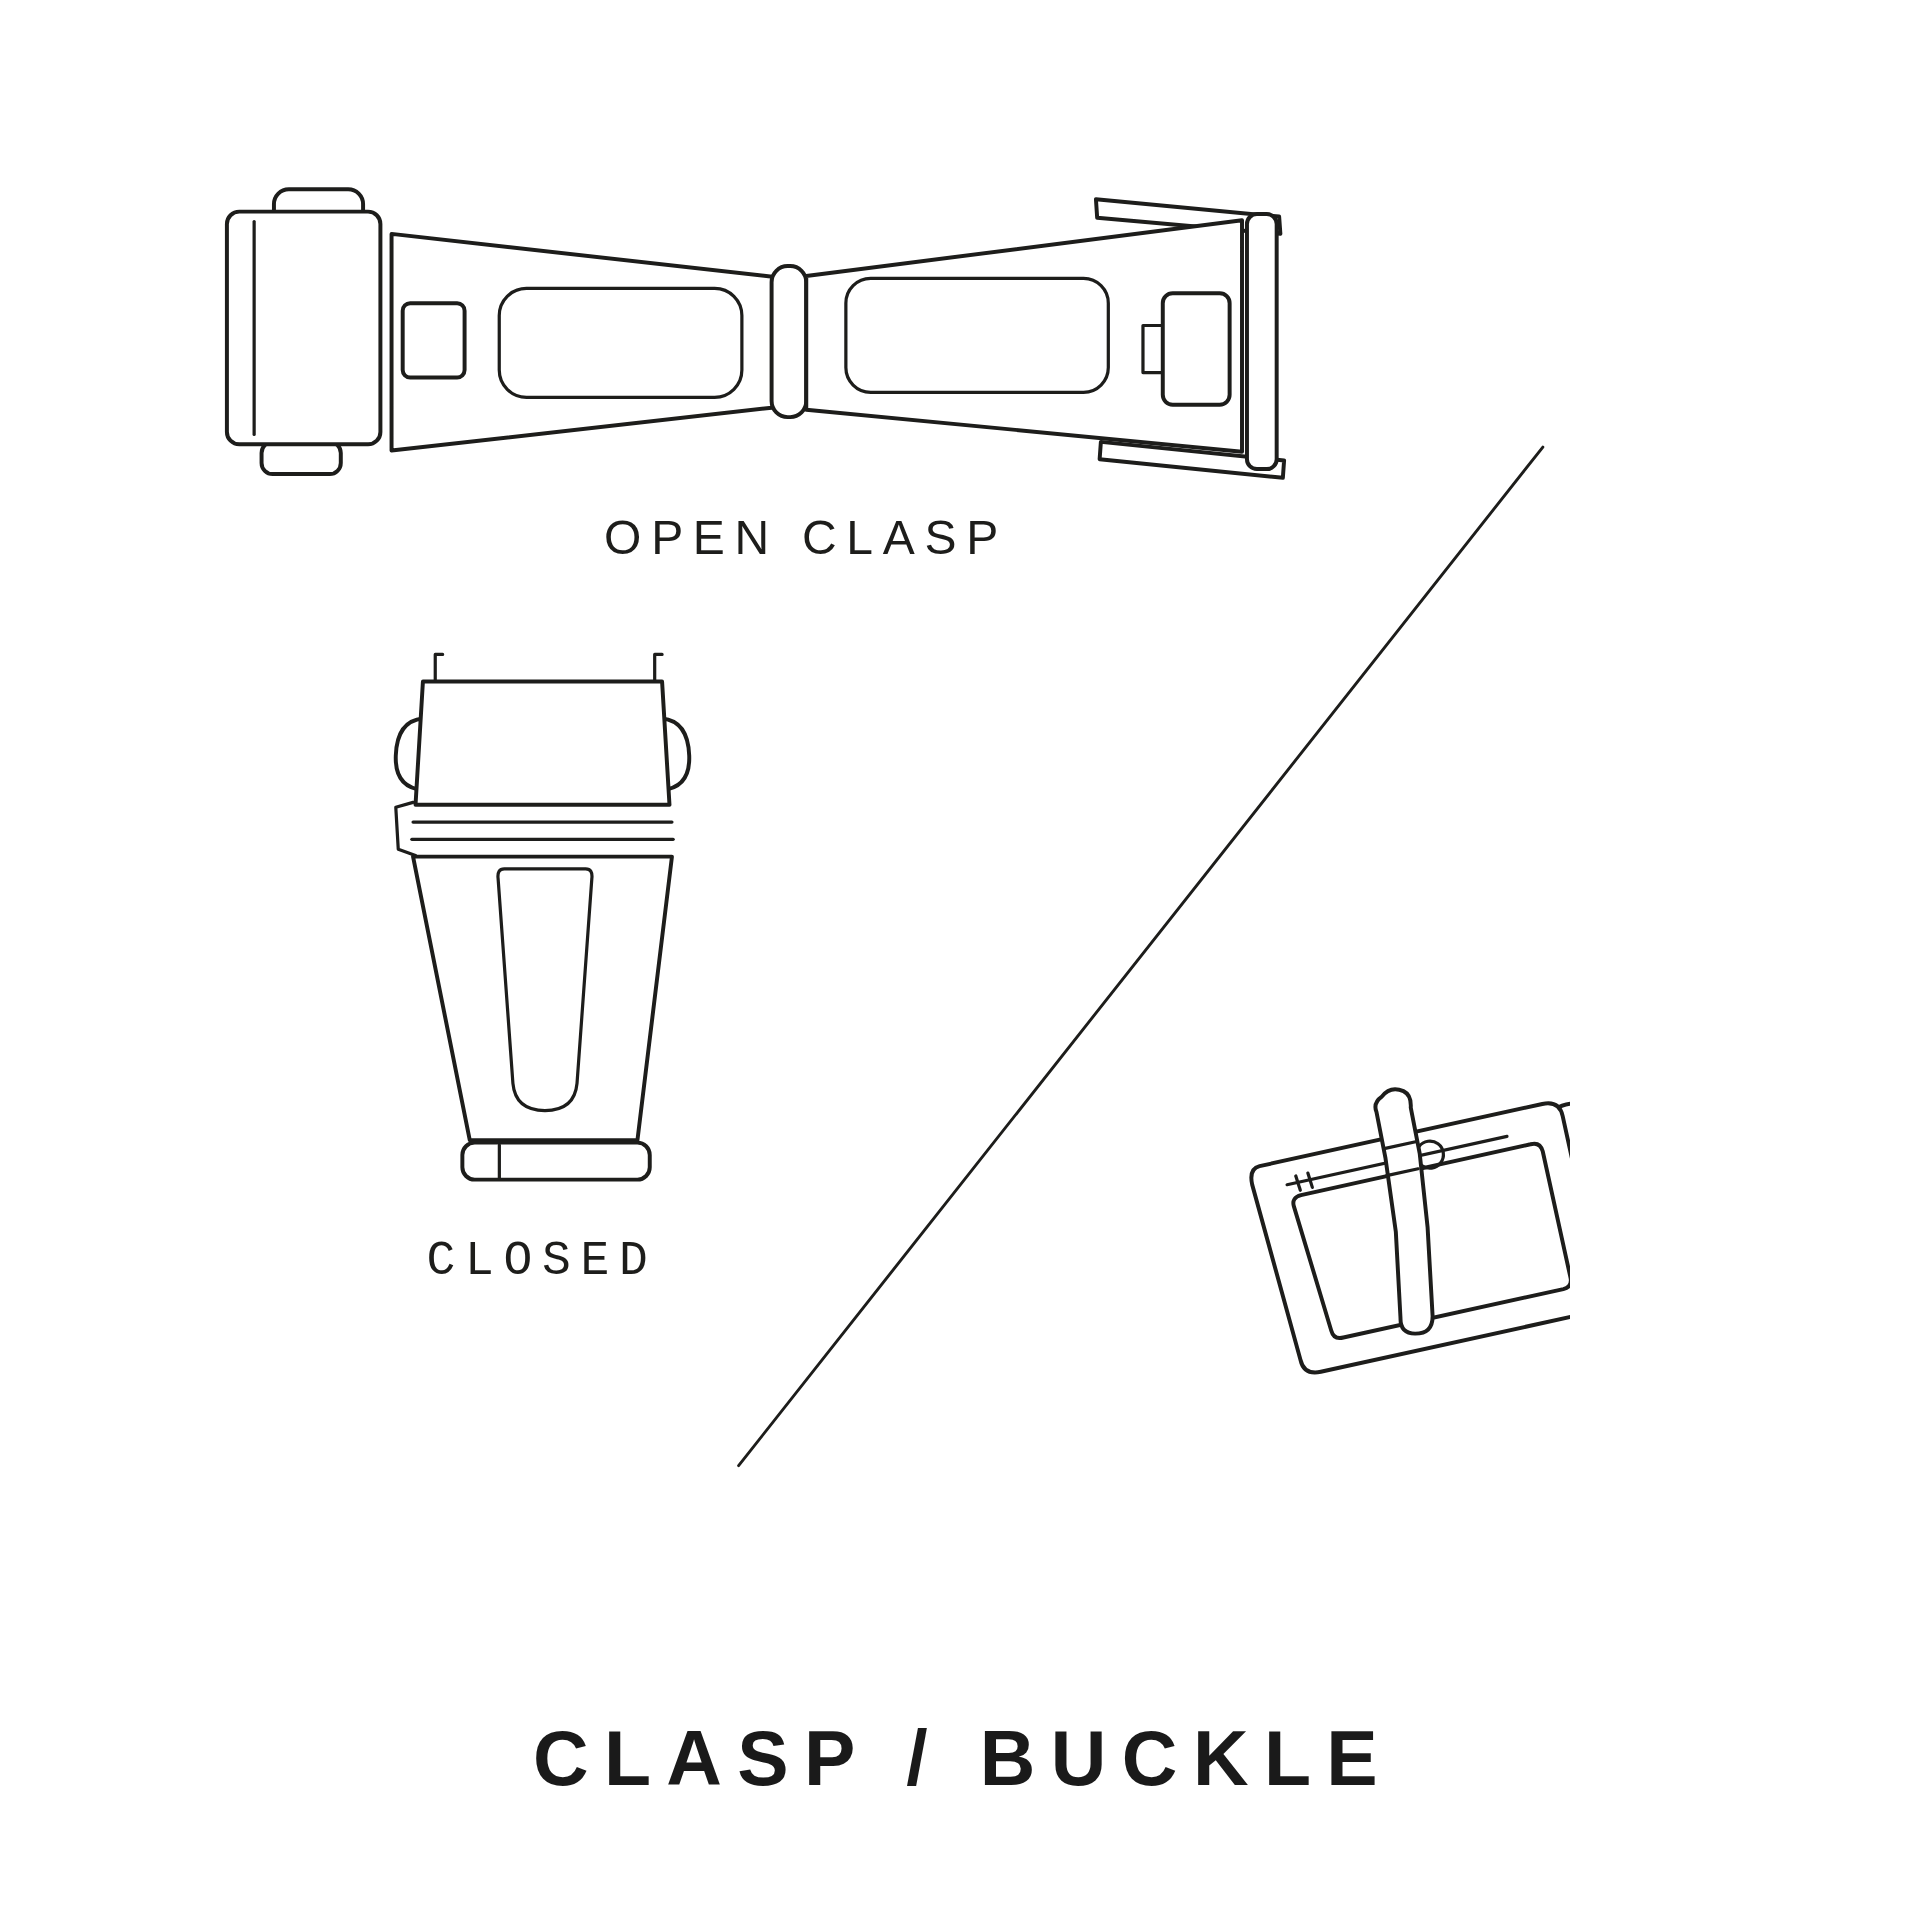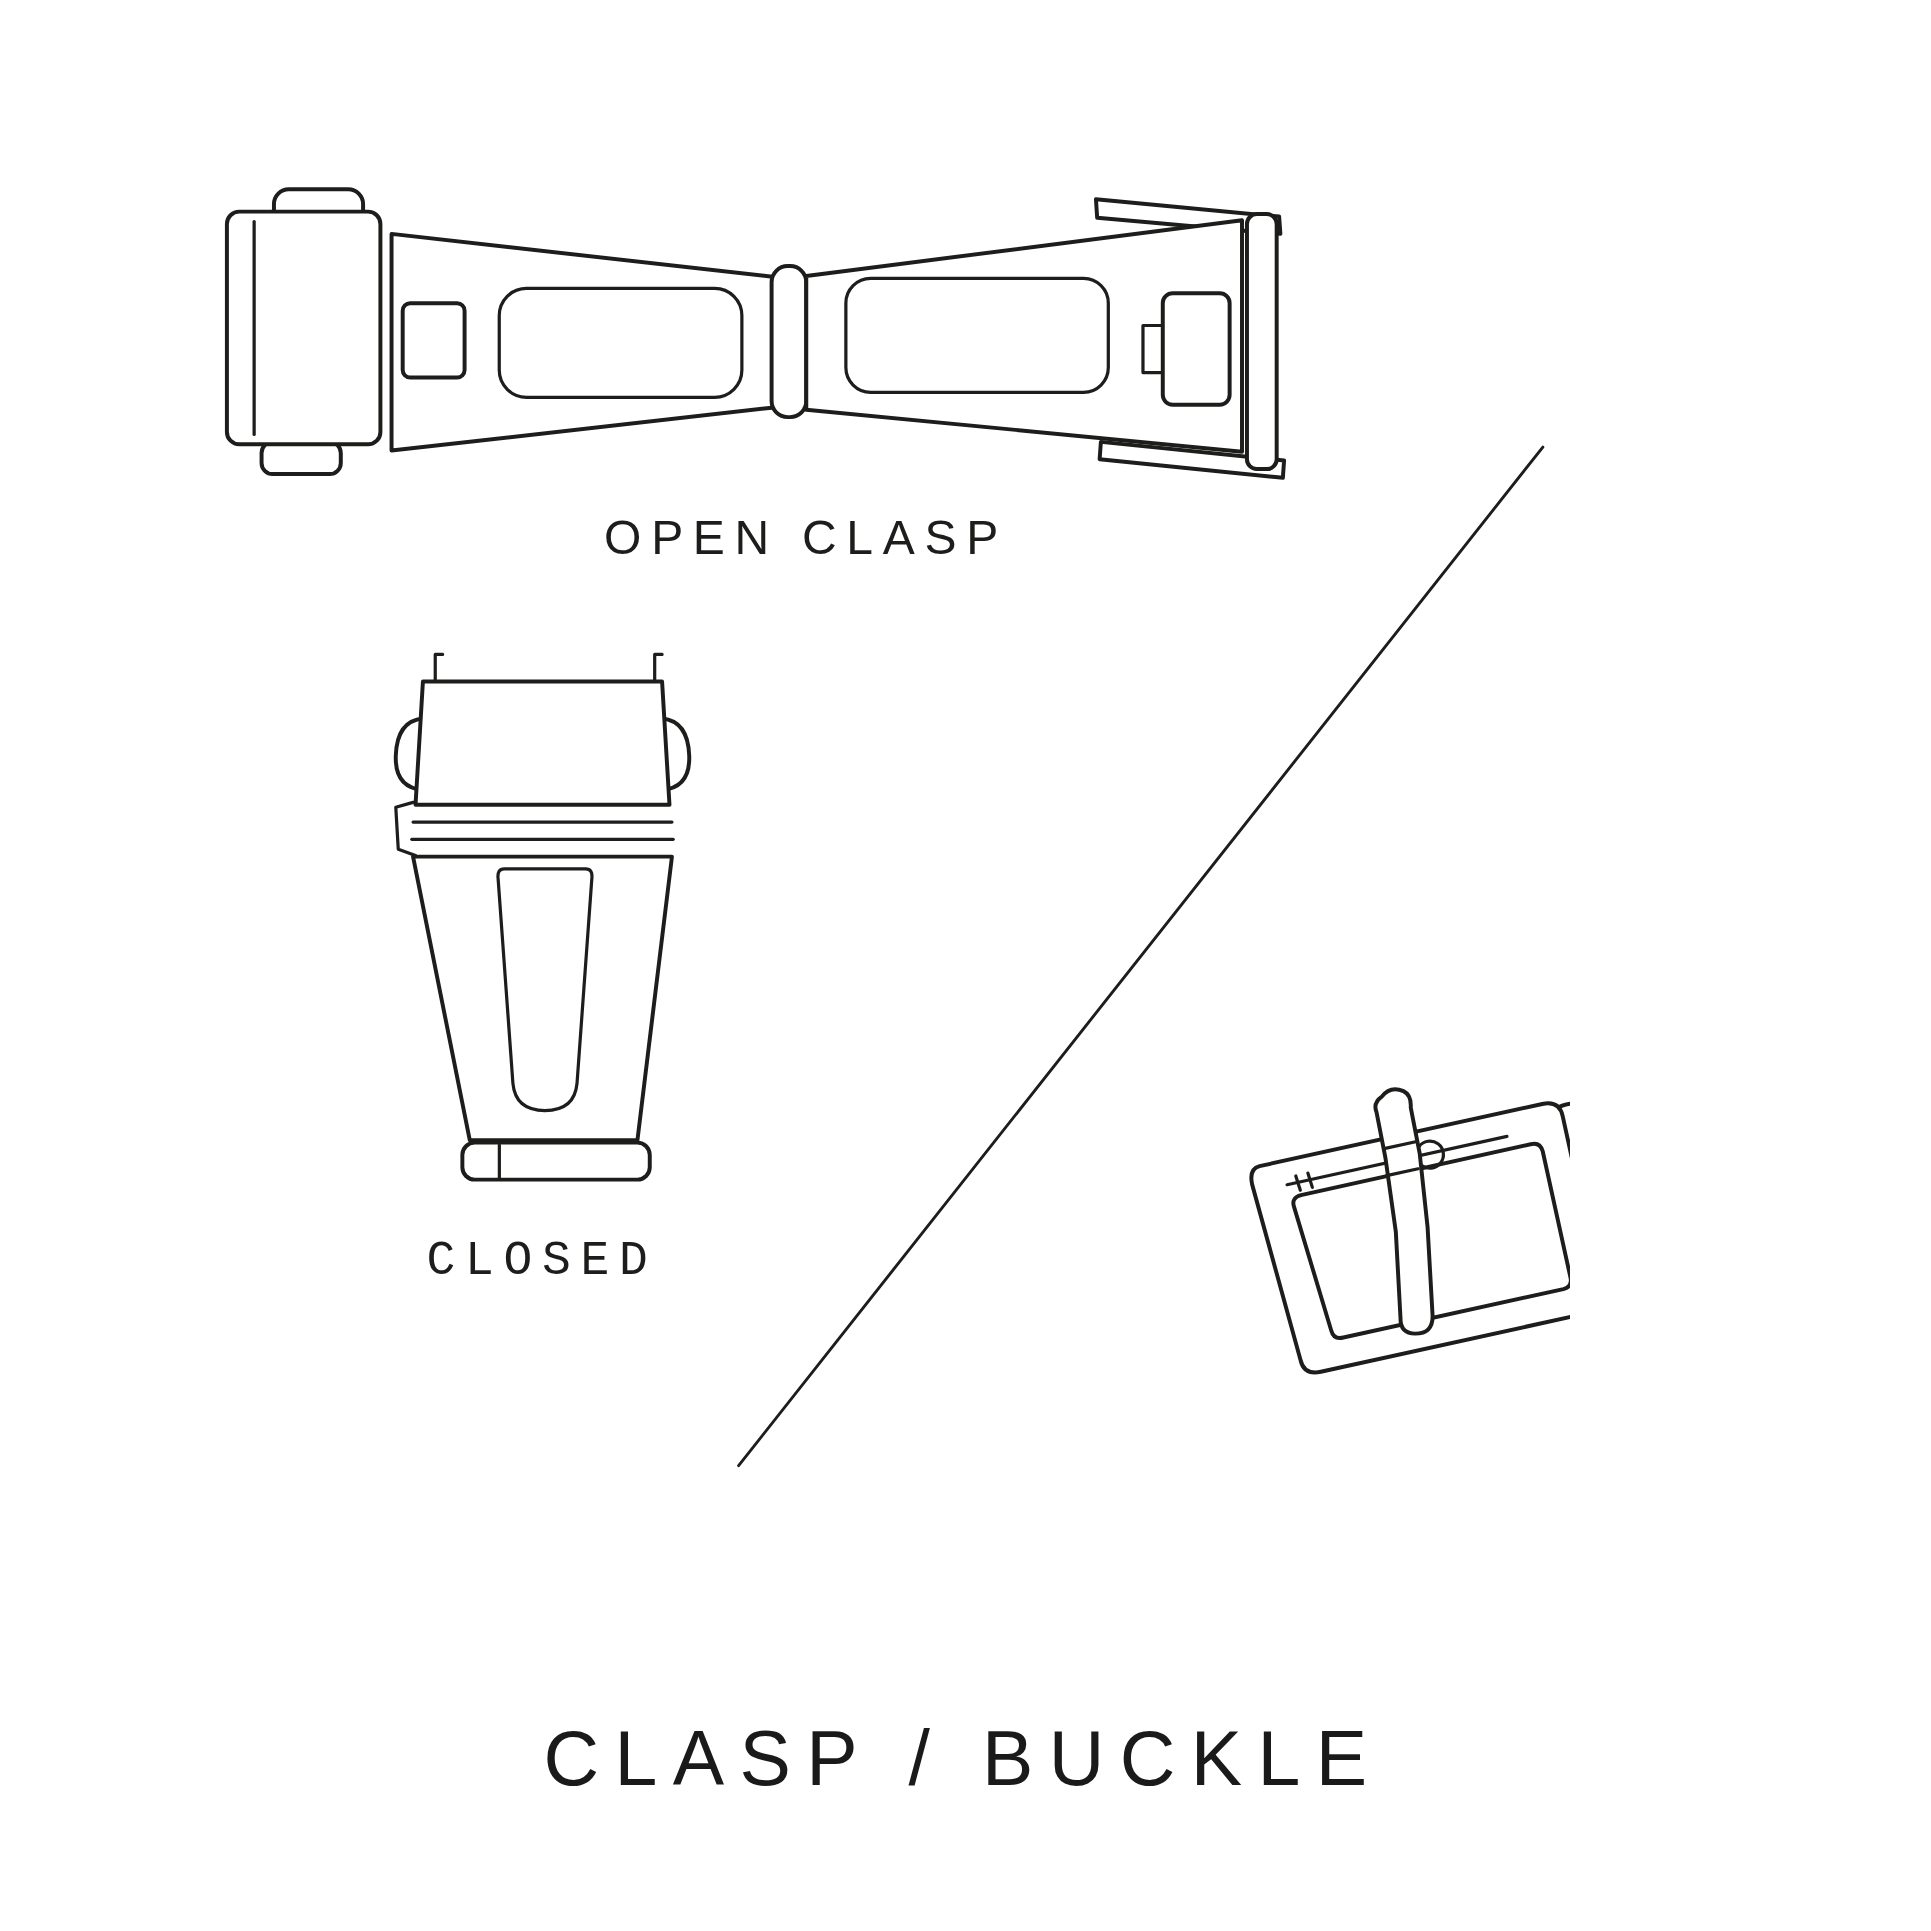--- a/index.html
+++ b/index.html
@@ -132,16 +132,16 @@
       <line class="ink-thin" x1="82" y1="63" x2="84" y2="75"></line>
 
       <circle class="ink-thin" cx="182" cy="62" r="11"></circle>
 
       <path class="ink" d="M150,10 Q158,2 168,8 Q174,12 172,22 L174,60 L172,120 L166,192 Q164,206 150,204 Q138,202 140,190 L146,120 L146,60 L144,22 Q142,14 150,10 Z"></path>
       <line class="ink-thin" x1="146" y1="52" x2="173" y2="50"></line>
       <line class="ink-thin" x1="145" y1="74" x2="171" y2="72"></line>
     </g>
   </svg>
 
-  <div class="figure-title" style="left:963px; top:1714px;">CLASP / BUCKLE</div>
+  <div class="figure-title" style="left:963px; top:1714px;font-weight:bold;">CLASP / BUCKLE</div>
 
 </div>
 
 
 </body></html>

